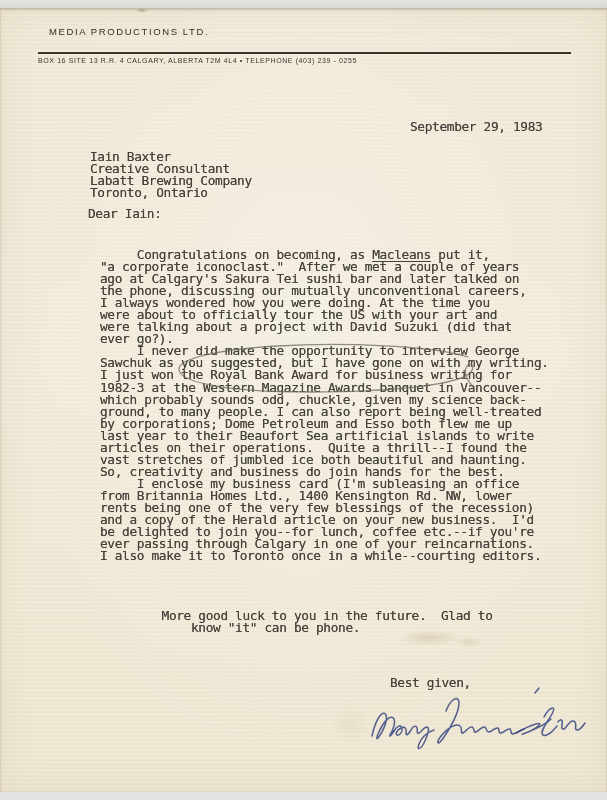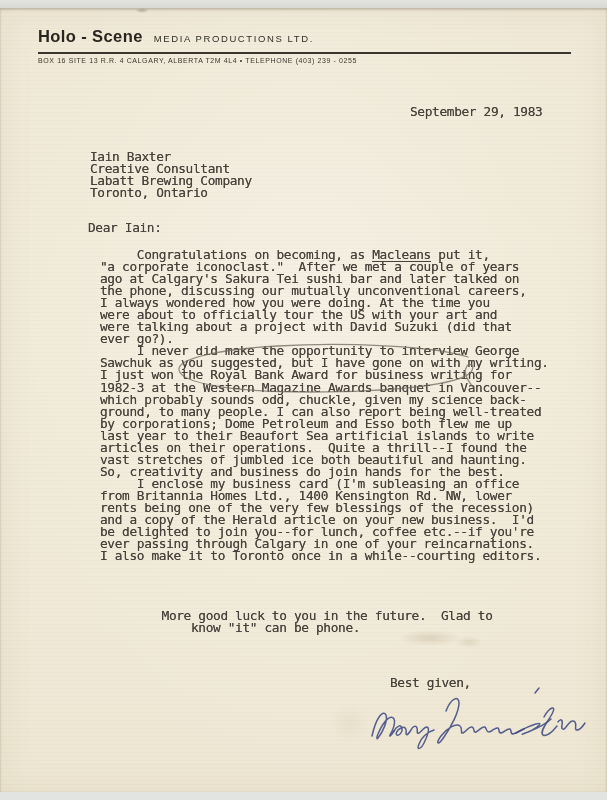--- a/index.html
+++ b/index.html
@@ -38,23 +38,23 @@
     color:#39352d;letter-spacing:.6px;}
 
   
   .tw{
     font-family:"DejaVu Sans Mono",monospace;
     font-size:12.8px;line-height:12.05px;color:#46413a;
     white-space:pre;letter-spacing:-0.35px;
     text-shadow:0 0 0.6px rgba(70,65,58,0.75);
     position:absolute;margin:0;
   }
-  .date-line{left:410px;top:106px;}
+  .date-line{left:410px;top:121px;}
   .recipient{left:90px;top:151px;}
-  .salutation{left:88px;top:222px;}
+  .salutation{left:88px;top:208px;}
   .body-text{left:88px;top:249px;margin-left:12px;}
   .closing-note{left:88px;top:610px;}
   .valediction{left:390px;top:677px;}
   .u{text-decoration:underline;text-underline-offset:2px;}
 
   .circle-annotation{position:absolute;left:172px;top:343px;width:316px;height:58px;}
   .signature{position:absolute;left:366px;top:686px;width:222px;height:72px;}
   .sr{position:absolute;left:380px;top:710px;opacity:0;font-size:10px;}
 </style>
 </head>
@@ -63,21 +63,20 @@
 <div class="scan-strip-top"></div>
 <div class="paper">
   <div class="tear-mark"></div>
   <div class="stain-a"></div>
   <div class="stain-b"></div>
   <div class="stain-c"></div>
 </div>
 <div class="scan-strip-bottom"></div>
 
 <div class="letterhead">
-  <span class="brand">Holo - Scene</span>
   <span class="brand-suffix">MEDIA PRODUCTIONS LTD.</span>
 </div>
 <div class="lh-rule"></div>
 <div class="lh-address">BOX 16 SITE 13 R.R. 4 CALGARY, ALBERTA   T2M 4L4  •  TELEPHONE (403) 239 - 0255</div>
 
 <pre class="tw date-line">September 29, 1983</pre>
 
 <pre class="tw recipient">Iain Baxter
 Creative Consultant
 Labatt Brewing Company

